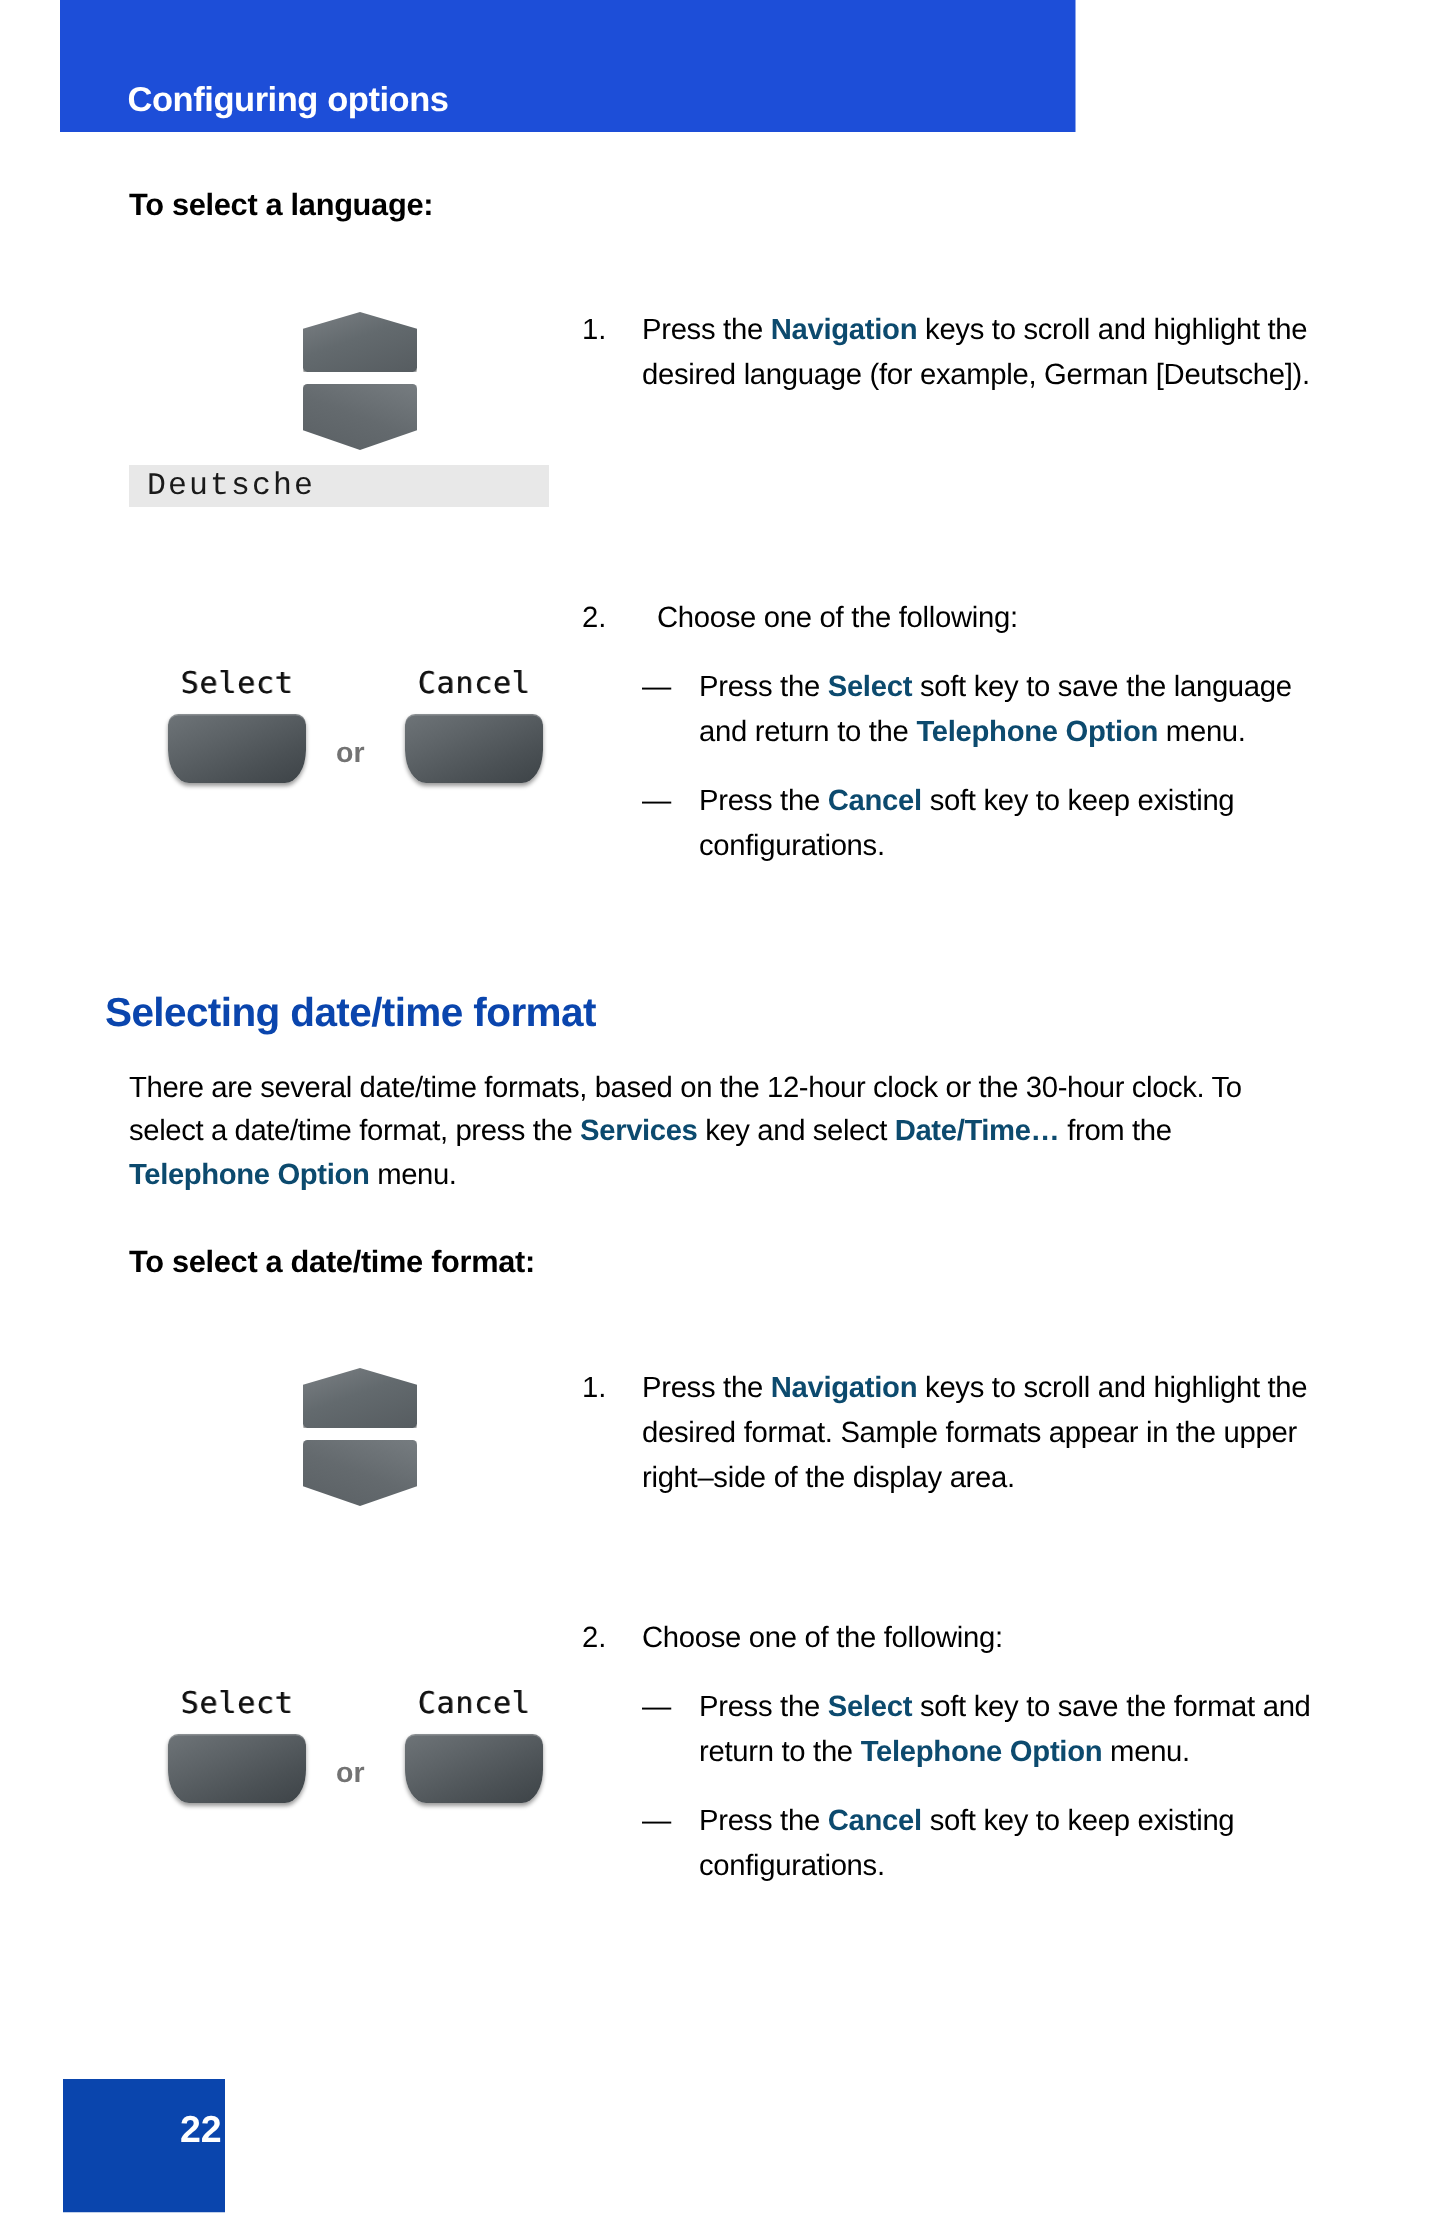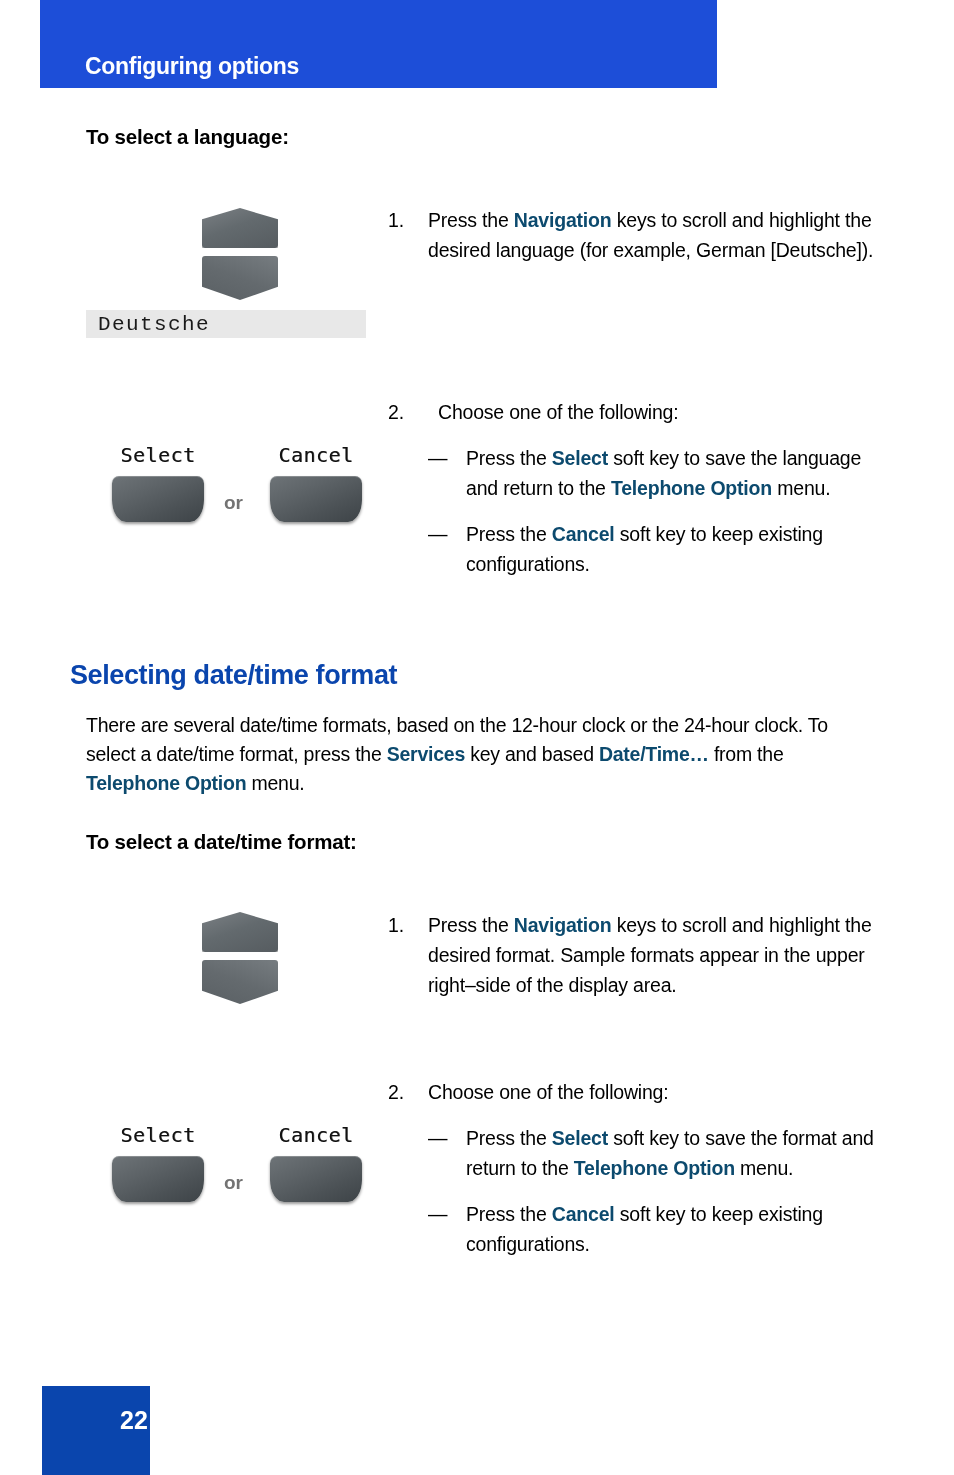--- a/index.html
+++ b/index.html
@@ -254,21 +254,21 @@
   <div class="or-word" style="left:112px;">or</div>
   <div class="softkey" style="left:158px; top:0;">
     <div class="softkey-label">Cancel</div>
     <div class="softkey-button"></div>
   </div>
 </div>
 
 <div class="section-heading" style="left:70px; top:660px;">Selecting date/time format</div>
 
 <div class="body-para" style="left:86px; top:711px; width:790px;">
-  <span>There are several date/time formats, based on the 12-hour clock or the 24-hour clock. To select a date/time format, press the </span><b class="blue">Services</b><span> key and based </span><b class="blue">Date/Time…</b><span> from the </span><b class="blue">Telephone Option</b><span> menu.</span>
+  <span>There are several date/time formats, based on the 12-hour clock or the 30-hour clock. To select a date/time format, press the </span><b class="blue">Services</b><span> key and select </span><b class="blue">Date/Time…</b><span> from the </span><b class="blue">Telephone Option</b><span> menu.</span>
 </div>
 
 <div class="sub-heading" style="left:86px; top:830px;">To select a date/time format:</div>
 
 <div class="nav-key" style="left:200px; top:912px;">
   <div class="up-key"></div>
   <div class="down-key"></div>
 </div>
 
 <div class="step" style="left:388px; top:910px; width:495px;">

